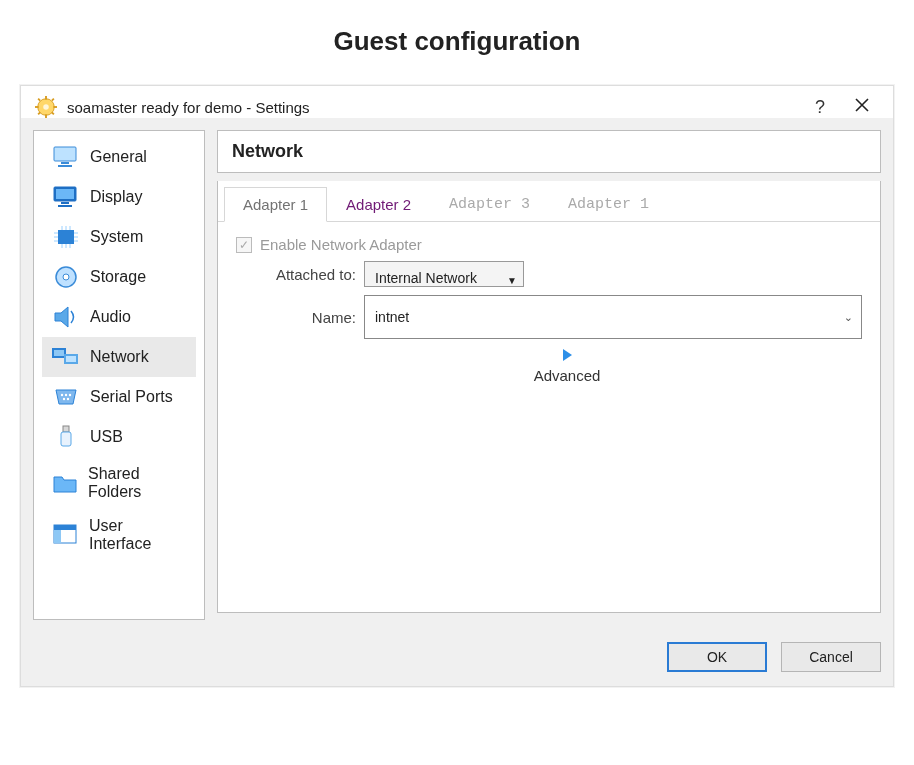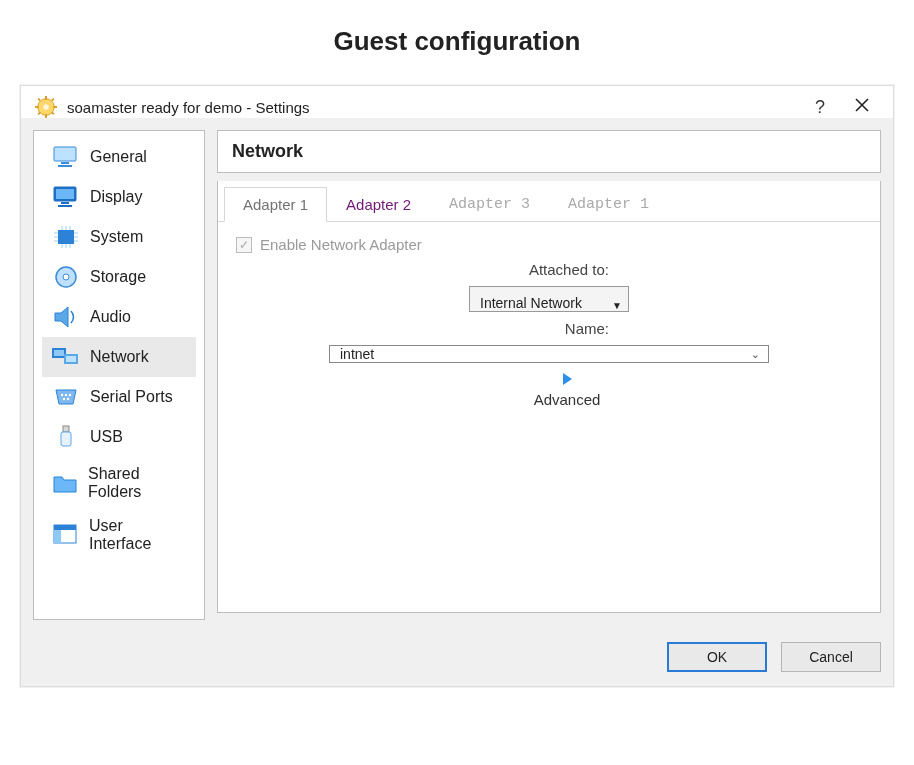--- a/index.html
+++ b/index.html
@@ -105,21 +105,20 @@
   }
   .tab.disabled { color: #aaa; cursor: default; font-family: Liberation Mono, monospace; }
   .form {
     padding: 14px 18px;
   }
   .row {
     display: flex;
     align-items: center;
     margin: 8px 0;
     gap: 8px;
-    flex-direction: column;
   }
   .row .lbl { width: 120px; text-align: right; color: #444; font-size: 15px;}
   .checkbox-row { color: #9a9a9a; display:flex; align-items:center; gap:8px; font-size:15px;}
   .chk {
     width: 16px; height: 16px; border: 1px solid #bbb; background:#f6f6f6;
     display:flex; align-items:center; justify-content:center; color:#aaa; font-size:12px;
   }
   .dropdown {
     display: inline-flex; align-items: flex-end;
     border: 1px solid #999; background: #f4f4f4;

